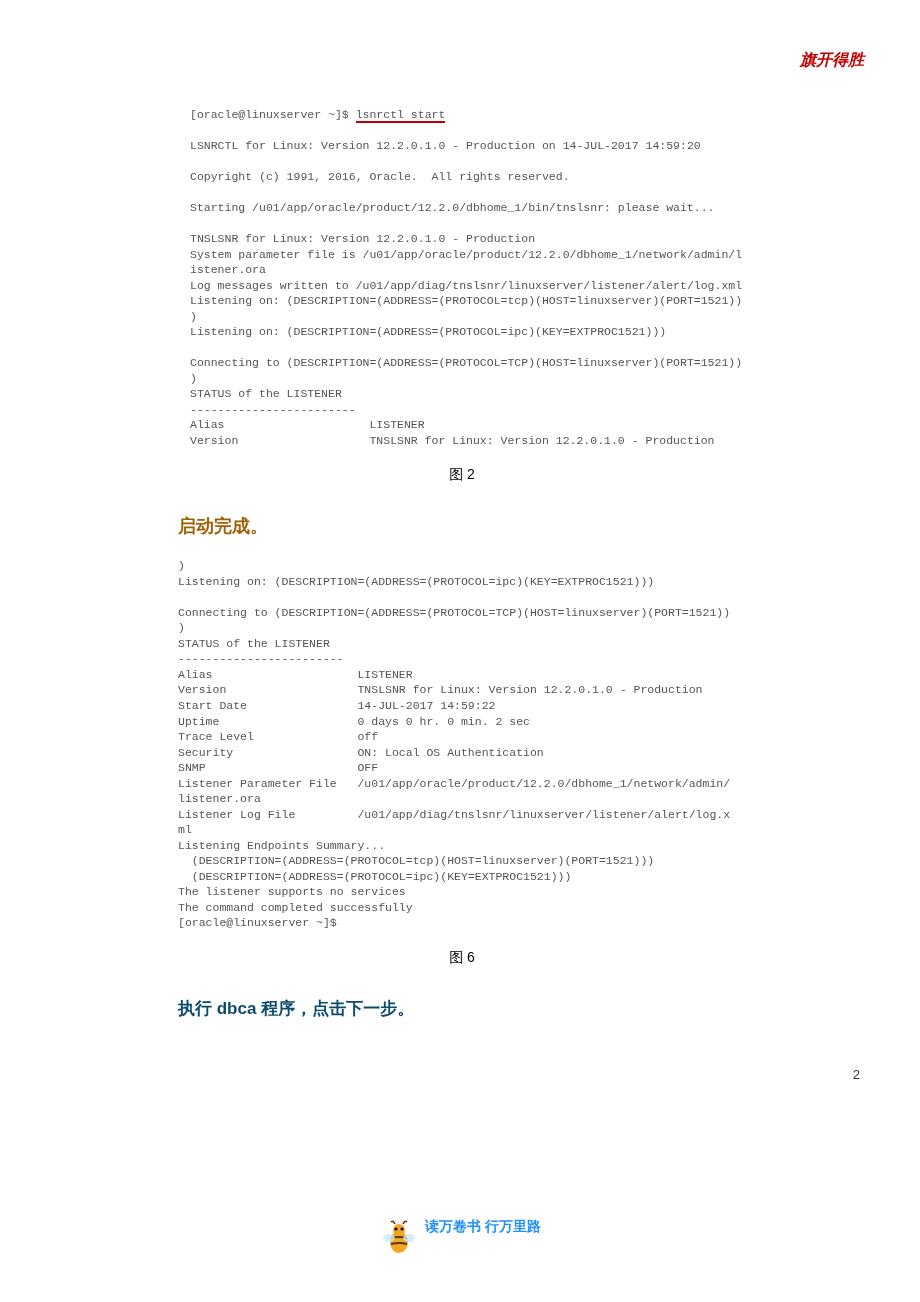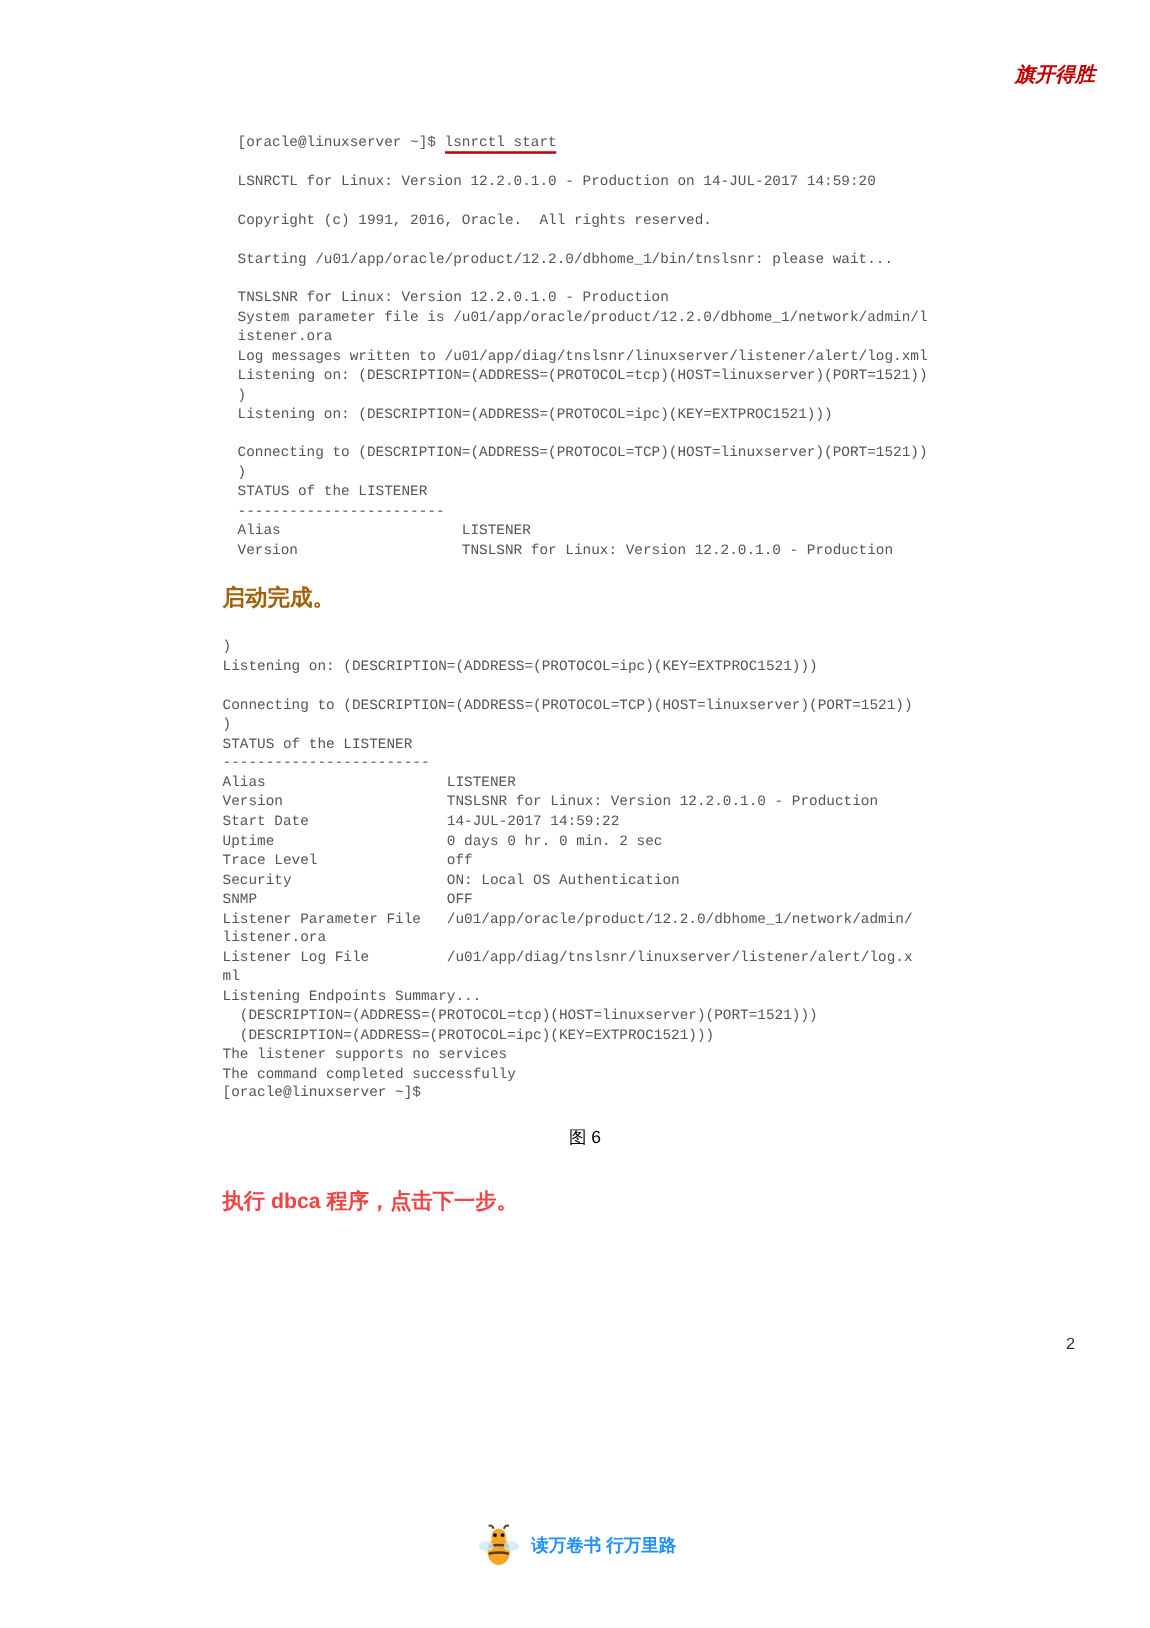--- a/index.html
+++ b/index.html
@@ -4,21 +4,21 @@
 <style>
   body {
     margin: 0;
     padding: 0;
     background: #fff;
     font-family: "SimSun", "Microsoft YaHei", sans-serif;
     width: 920px;
     position: relative;
   }
   .page {
-    padding: 50px 44px 40px 60px;
+    padding: 50px 56px 40px 60px;
     box-sizing: border-box;
     min-height: 1302px;
     position: relative;
   }
   .header-banner {
     text-align: right;
     font-weight: bold;
     font-style: italic;
     font-size: 16px;
     color: #c00000;
@@ -59,35 +59,35 @@
     font-weight: bold;
     font-family: "Microsoft YaHei", sans-serif;
     margin: 18px 0 20px 118px;
     color: #a16207;
   }
   .instruction {
     font-size: 17px;
     font-weight: bold;
     font-family: "Microsoft YaHei", sans-serif;
     margin: 20px 0 0 118px;
-    color: #ef4444;
+    color: #0c4a6e;
   }
   .instruction .bold {
     font-weight: bold;
   }
   .footer {
     position: absolute;
     bottom: 40px;
     left: 0;
     right: 0;
     text-align: center;
   }
   .footer-content {
     display: inline-flex;
-    align-items: center;
+    align-items: flex-start;
     gap: 6px;
   }
   .bee-icon {
     width: 40px;
     height: 40px;
     position: relative;
   }
   .footer-text {
     color: #1e90ff;
     font-size: 14px;
@@ -125,20 +125,21 @@
 )
 Listening on: (DESCRIPTION=(ADDRESS=(PROTOCOL=ipc)(KEY=EXTPROC1521)))
 
 Connecting to (DESCRIPTION=(ADDRESS=(PROTOCOL=TCP)(HOST=linuxserver)(PORT=1521))
 )
 STATUS of the LISTENER
 ------------------------
 Alias                     LISTENER
 Version                   TNSLSNR for Linux: Version 12.2.0.1.0 - Production</span></div>
 
+  <div class="caption">图 2</div>
 
   <div class="heading">启动完成。</div>
 
   <div class="terminal-block2">)
 Listening on: (DESCRIPTION=(ADDRESS=(PROTOCOL=ipc)(KEY=EXTPROC1521)))
 
 Connecting to (DESCRIPTION=(ADDRESS=(PROTOCOL=TCP)(HOST=linuxserver)(PORT=1521))
 )
 STATUS of the LISTENER
 ------------------------

